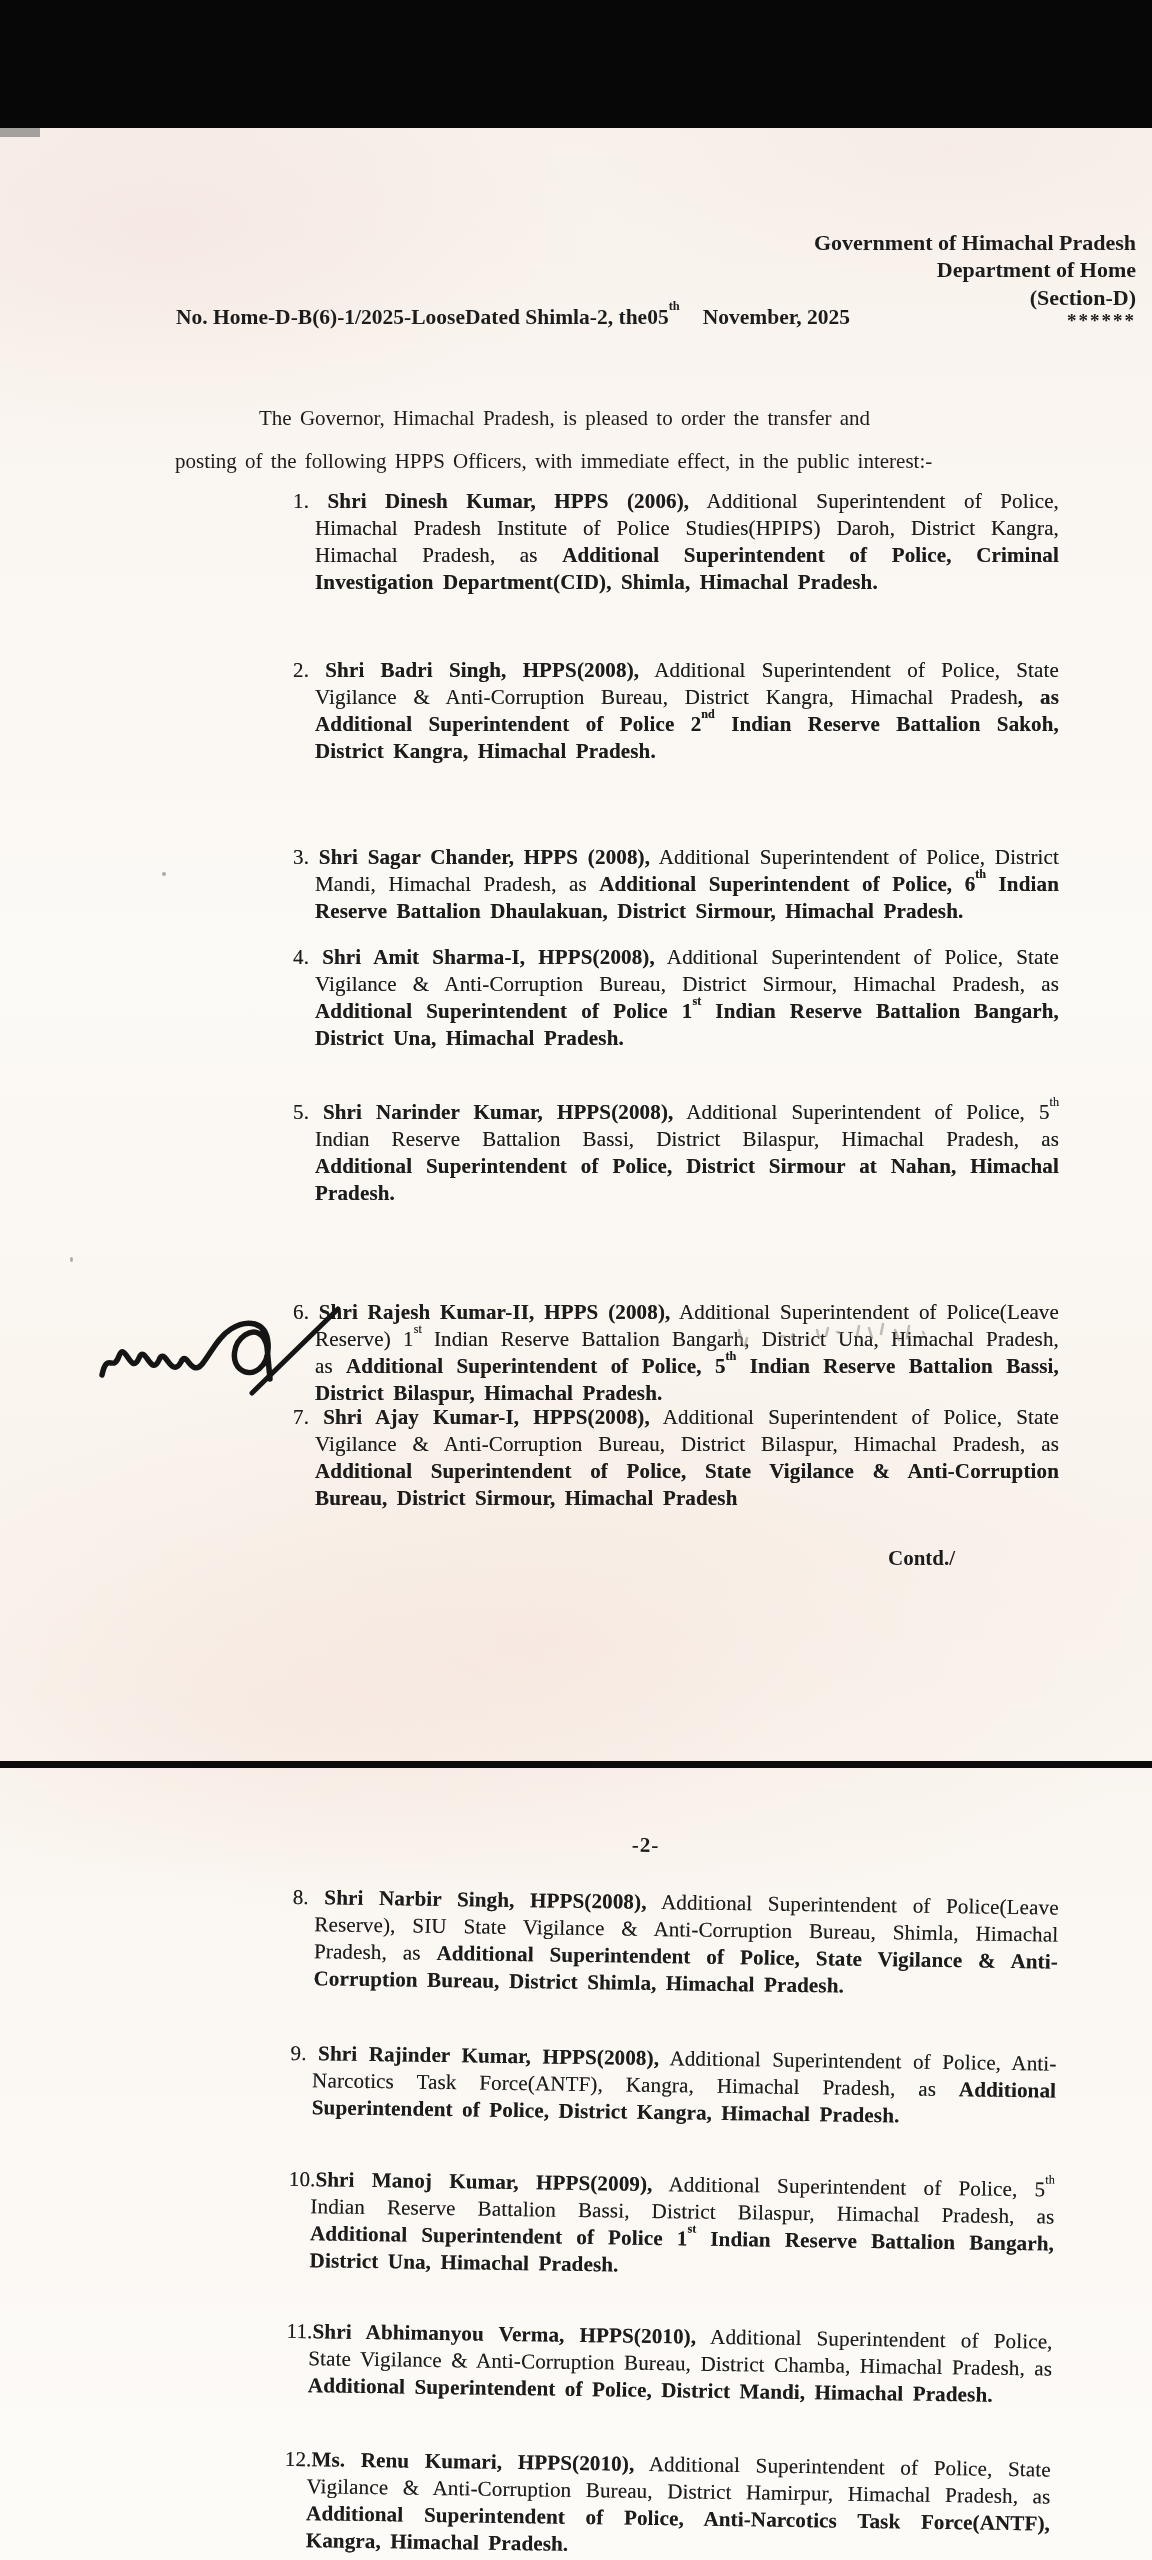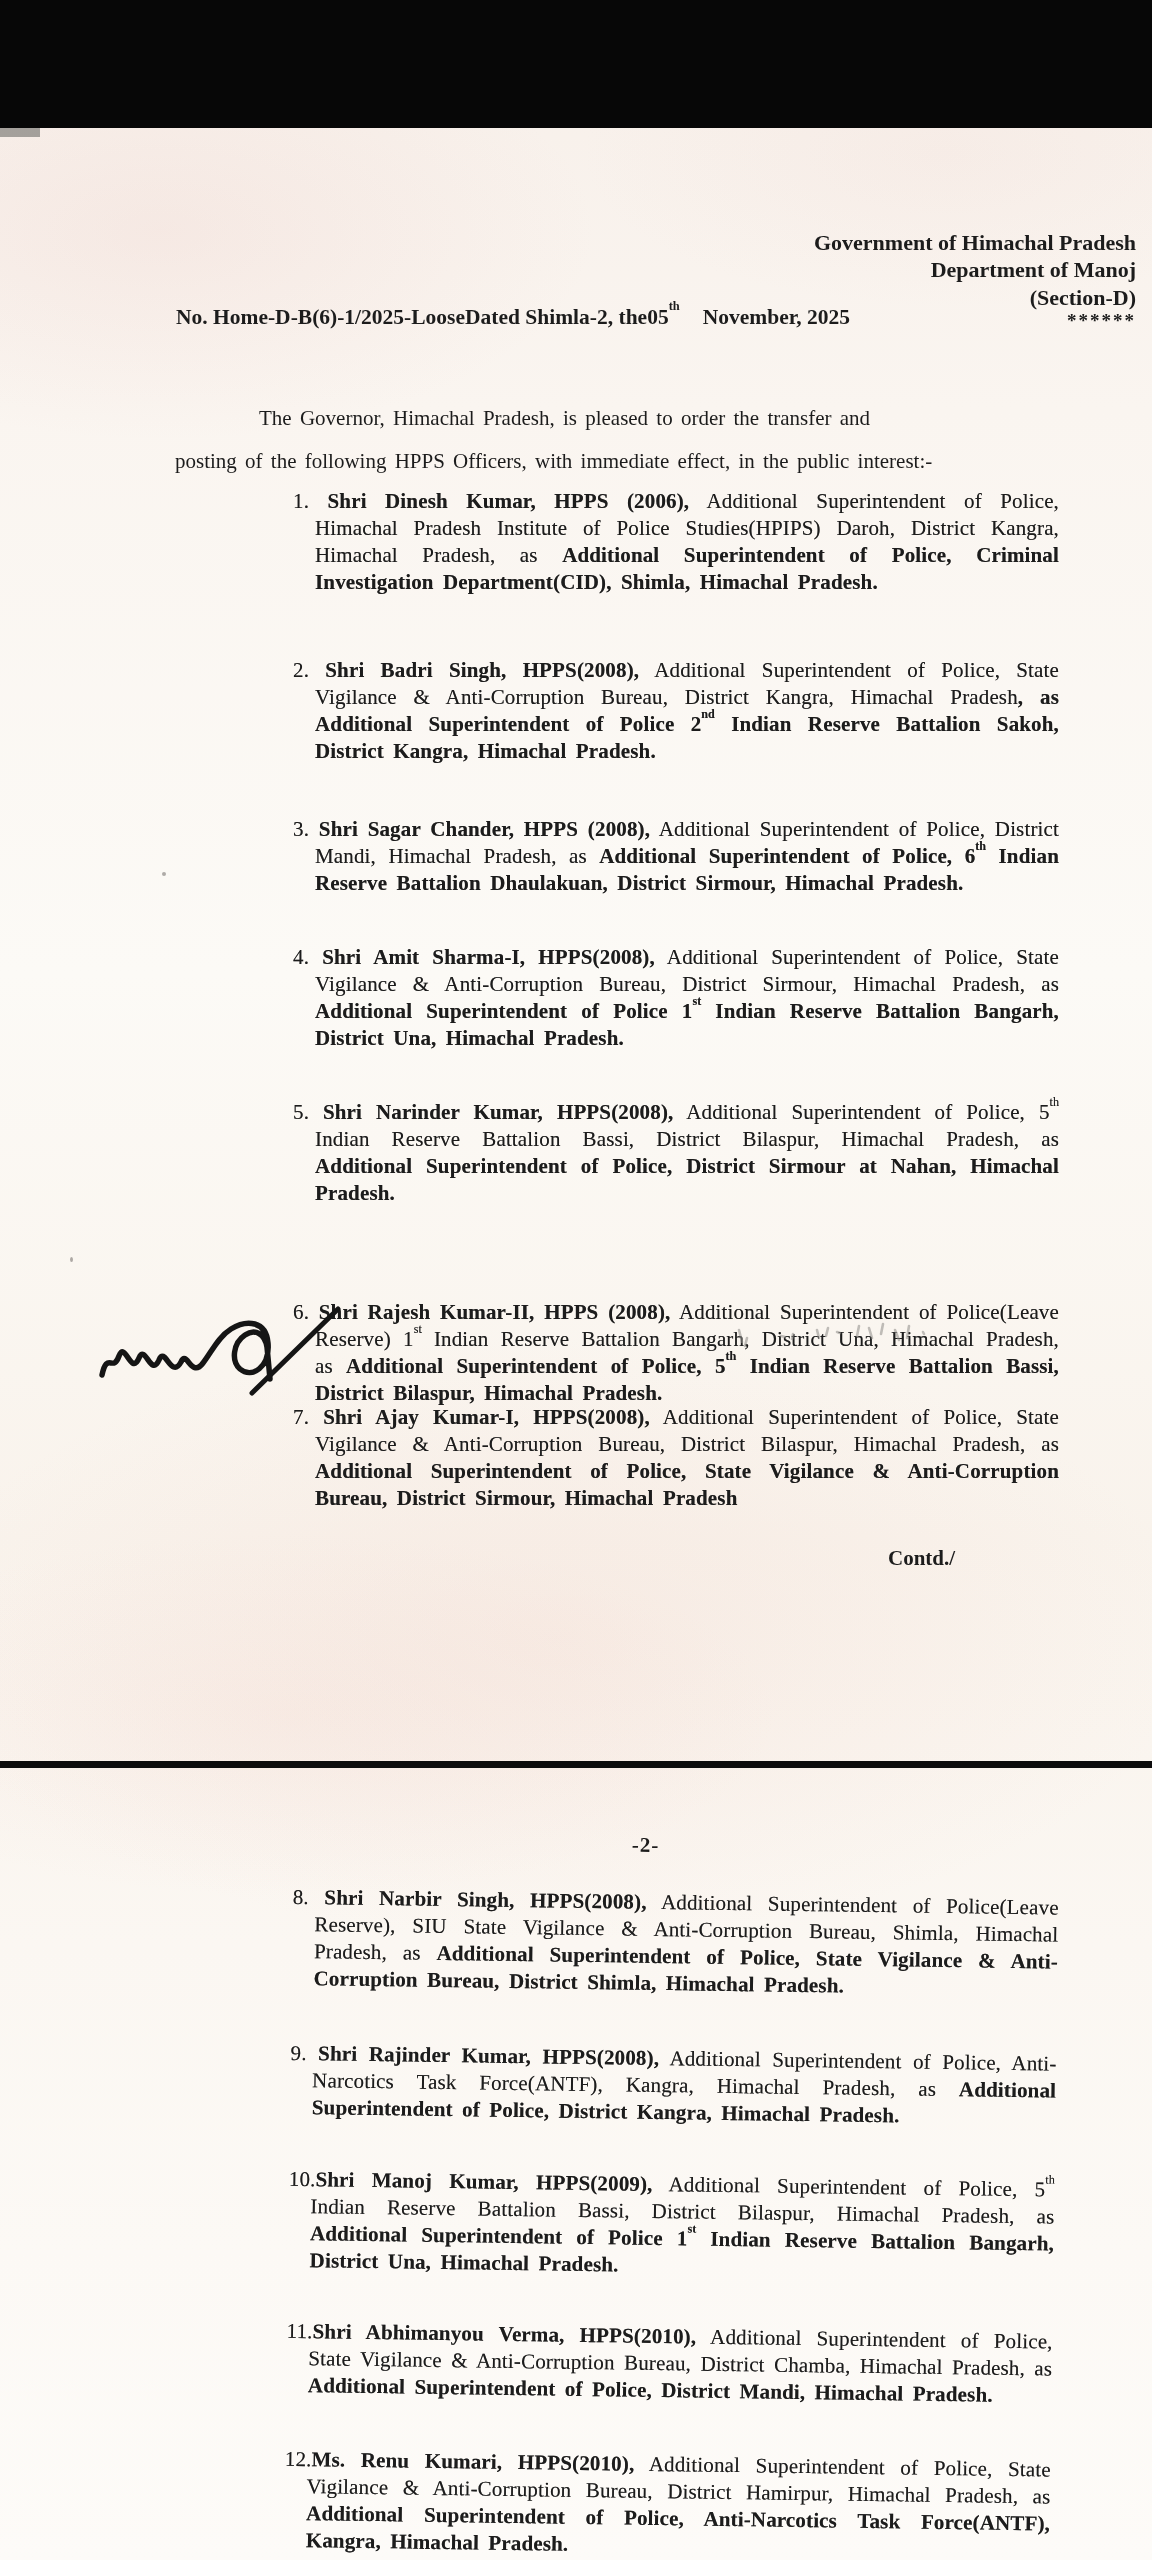--- a/index.html
+++ b/index.html
@@ -43,21 +43,21 @@
     position:absolute;left:0;width:744px;
     padding-left:22px;text-indent:-22px;
     text-align:justify;font-size:21px;line-height:27px;
     word-spacing:4px;letter-spacing:.15px;
     text-shadow:0 0 .5px rgba(25,25,25,.55);
   }
   .item b{font-weight:700;}
   .item .num{font-weight:400;}
   sup{font-size:.58em;line-height:0;position:relative;top:-.45em;letter-spacing:0;}
 
-  #item-1{top:488px} #item-2{top:657px} #item-3{top:816px} #item-4{top:944px}
+  #item-1{top:488px} #item-2{top:657px} #item-3{top:844px} #item-4{top:944px}
   #item-5{top:1099px} #item-6{top:1299px} #item-7{top:1404px}
   #item-8{top:1884px} #item-9{top:2040px} #item-10{top:2166px}
   #item-11{top:2318px} #item-12{top:2446px}
 
   .contd{position:absolute;top:1546px;left:888px;font-weight:700;font-size:21px;}
 
   .page2{position:absolute;top:0;left:0;width:1152px;height:2560px;
     transform:rotate(0.8deg);transform-origin:300px 1880px;}
   .page-num{position:absolute;top:1828px;left:0;width:1290px;text-align:center;
     font-weight:700;font-size:21px;letter-spacing:1px;}
@@ -72,21 +72,21 @@
 </style>
 </head>
 <body>
 
 <div class="screen">
 
   <div class="top-band"></div>
   <div class="band-chip"></div>
 
   <div class="hline h1">Government of Himachal Pradesh</div>
-  <div class="hline h2">Department of Manoj</div>
+  <div class="hline h2">Department of Home</div>
   <div class="hline h3">(Section-D)</div>
   <div class="hline hstars">******</div>
 
   <div class="ref-line">
     <span>No. Home-D-B(6)-1/2025-Loose</span>
     <span>Dated  Shimla-2, the</span>
     <span class="ref-date"><span>05</span><sup>th</sup><span class="dr">November, 2025</span></span>
   </div>
 
 

